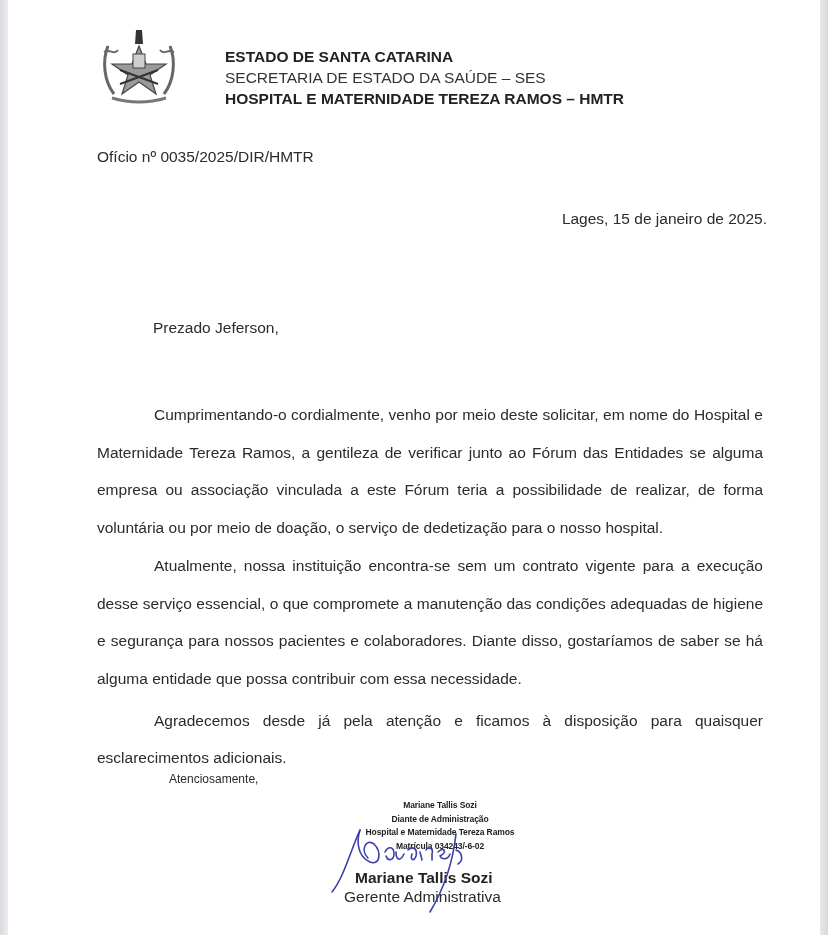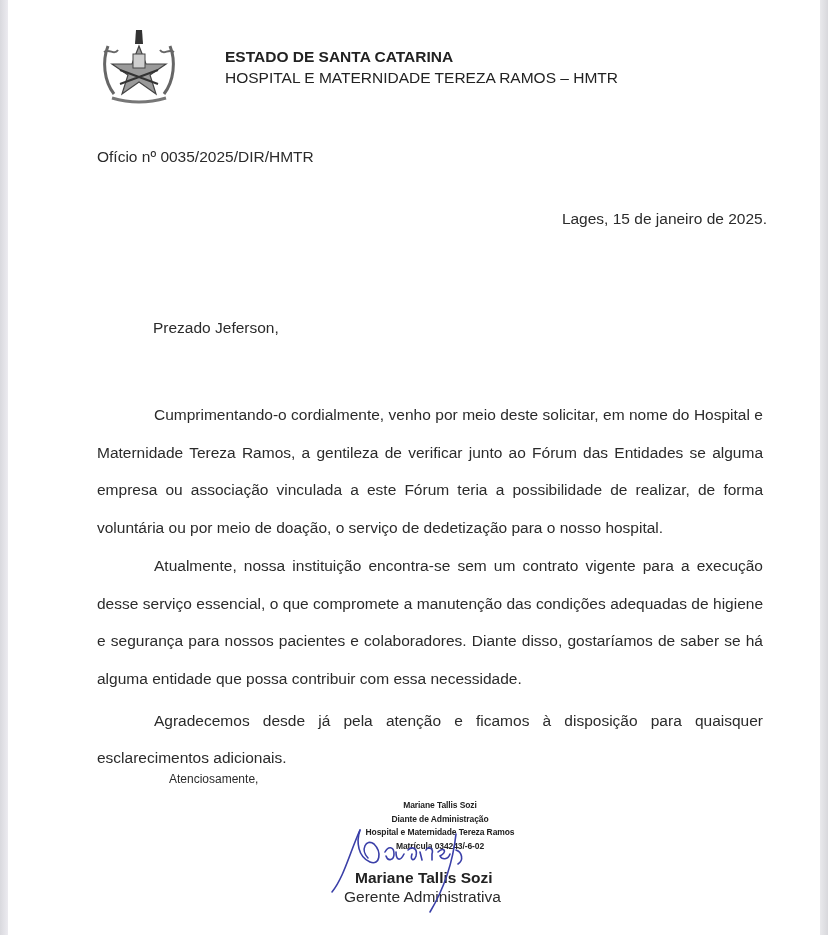--- a/index.html
+++ b/index.html
@@ -14,21 +14,21 @@
     position: absolute; left: 8px; top: 0; width: 812px; height: 935px;
     background: #ffffff;
   }
   .edge-left { position:absolute; left:0; top:0; width:8px; height:935px; background: linear-gradient(to right,#d9d9de,#ecebf0); }
   .edge-right { position:absolute; left:820px; top:0; width:8px; height:935px; background: linear-gradient(to right,#e9e9ec,#d8d8dc); }
 
   .crest { position:absolute; left:100px; top:26px; width:78px; height:80px; }
   .header { position:absolute; left:185px; top:46px; font-size:15.5px; line-height:21px; color:#222;margin-left:40px; }
   .header .l1 { font-weight:bold; }
   .header .l2 { font-weight:normal; color:#333; }
-  .header .l3 { font-weight:normal; }
+  .header .l3 { font-weight:bold; }
 
   .oficio { position:absolute; left:97px; top:148px; font-size:15.5px; color:#2b2b2b; }
   .date { position:absolute; right:61px; top:210px; font-size:15.5px; color:#2b2b2b; text-align:right; }
   .greeting { position:absolute; left:153px; top:319px; font-size:15.5px; color:#2b2b2b; }
 
   .body { position:absolute; left:93px; width:674px; font-size:15.5px; color:#2b2b2b; }
   .body p { margin:4px; text-align: justify; text-align-last: left; line-height:37.5px; text-indent:57px; }
   .p1 { top:392px; }
   .p2 { top:543px; }
   .p3 { top:698px; }
@@ -57,20 +57,21 @@
   <polygon points="39,20 46,38 66,38 50,49 56,68 39,56 22,68 28,49 12,38 32,38" fill="#9a9a9a" stroke="#444" stroke-width="1.2"></polygon>
   <rect x="33" y="28" width="12" height="14" fill="#cfcfcf" stroke="#444" stroke-width="1"></rect>
   <path d="M36 4 L42 4 L43 18 L35 18 Z" fill="#333"></path>
   <path d="M20 58 L58 44 M20 44 L58 58" stroke="#333" stroke-width="2"></path>
   <path d="M4 26 C10 22 14 30 18 24" stroke="#666" stroke-width="2" fill="none"></path>
   <path d="M74 26 C68 22 64 30 60 24" stroke="#666" stroke-width="2" fill="none"></path>
 </svg>
 
 <div class="header">
   <div class="l1">ESTADO DE SANTA CATARINA</div>
+  <div class="l2">SECRETARIA DE ESTADO DA SAÚDE – SES</div>
   <div class="l3">HOSPITAL E MATERNIDADE TEREZA RAMOS – HMTR</div>
 </div>
 
 <div class="oficio">Ofício nº 0035/2025/DIR/HMTR</div>
 <div class="date">Lages, 15 de janeiro de 2025.</div>
 <div class="greeting">Prezado Jeferson,</div>
 
 <div class="body p1">
   <p>Cumprimentando-o cordialmente, venho por meio deste solicitar, em nome do Hospital e Maternidade Tereza Ramos, a gentileza de verificar junto ao Fórum das Entidades se alguma empresa ou associação vinculada a este Fórum teria a possibilidade de realizar, de forma voluntária ou por meio de doação, o serviço de dedetização para o nosso hospital.</p>
 </div>

